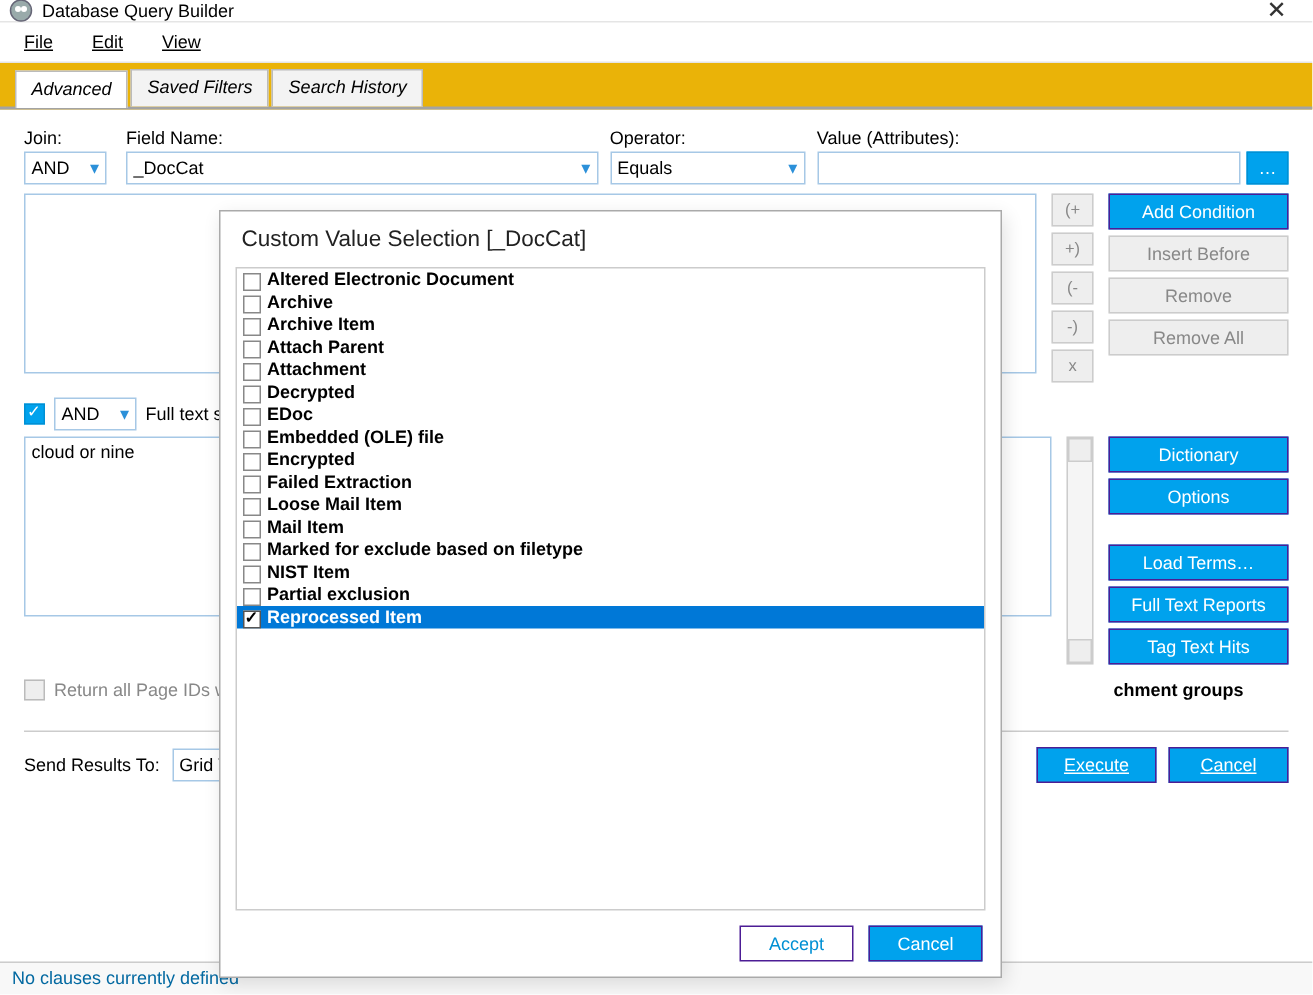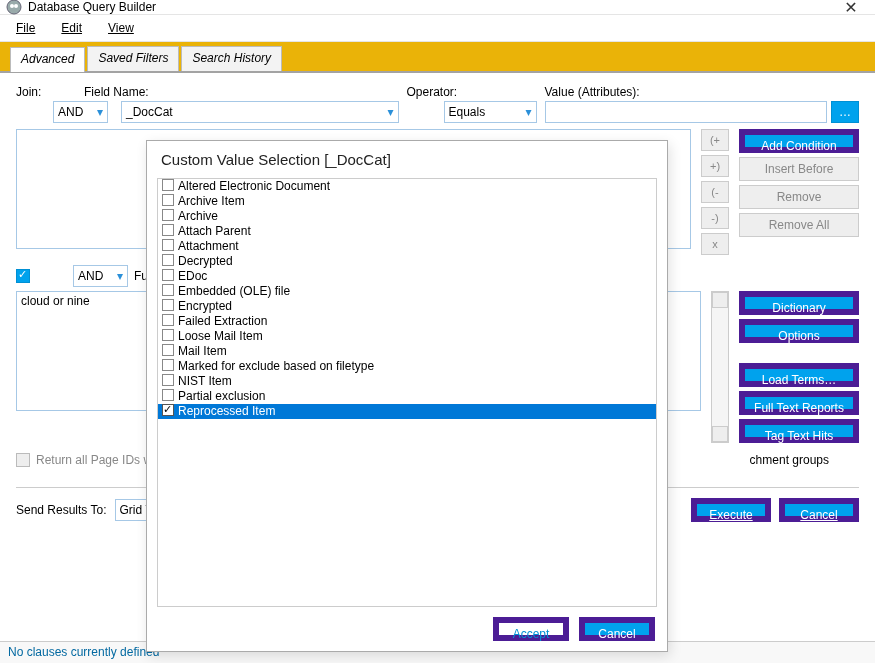--- a/index.html
+++ b/index.html
@@ -13,57 +13,57 @@
   .tabbar { display: flex; padding: 4px 10px 0 10px; border-bottom: 2px solid #a3a3a3; background: #eab308; font-style: italic; }
   .tab { padding: 4px 10px 6px 10px; border: 1px solid #bbb; border-bottom: none; margin-right: 2px; background: #f3f3f3; cursor: pointer; }
   .tab.active { background: #fff; position: relative; top: 1px; }
   .content { position: relative; padding: 12px 16px; }
   .row { display: flex; align-items: flex-start; gap: 8px; }
   .lbl { color: #000; margin-bottom: 2px; display: block; }
   .join-col { width: 60px; }
   .field-col { flex: 1; max-width: 380px; }
   .op-col { width: 130px; }
   .val-col { flex: 1; }
-  .select { display: flex; align-items: center; justify-content: space-between; border: 1px solid #a6c8e6; background: #fff; height: 22px; padding: 0 4px; cursor: pointer; margin-left: 37px; }
+  .select { display: flex; align-items: center; justify-content: space-between; border: 1px solid #a6c8e6; background: #fff; height: 22px; padding: 0 4px; cursor: pointer; }
   .select.small { width: 55px; }
   .caret { color: #2b90d9; }
   .val-wrap { display:flex; gap:4px; }
   .val-input { flex: 1; border: 1px solid #a6c8e6; height: 22px; padding: 0 4px; background: #fff; }
   .dots-btn { width: 28px; height: 22px; background: #00a2ed; border: 1px solid #0090d4; color: #fff; text-align: center; line-height: 20px; cursor: pointer; }
   .mainlist-area { display: flex; gap: 10px; margin-top: 6px; }
   .listbox { flex:1; height: 120px; border: 1px solid #a6c8e6; background: #fff; }
   .side-btns { display: flex; flex-direction: column; gap: 4px; width: 28px; }
   .sq-btn { width: 28px; height: 22px; border: 1px solid #ccc; background: #eee; color: #888; text-align: center; line-height: 20px; font-size: 11px; }
   .right-btns { display: flex; flex-direction: column; gap: 4px; width: 120px; }
-  .btn { height: 24px; line-height: 22px; text-align: center; border: 6px solid #4c1d95; background: #00a2ed; color: #fff; cursor: pointer; }
+  .btn { height: 24px; line-height: 22px; text-align: center; border: 1px solid #4c1d95; background: #00a2ed; color: #fff; cursor: pointer; }
   .btn.disabled { background: #eee; border: 1px solid #ccc; color: #888; cursor: default; }
   .btn.outline { background: #fff; color: #0090d4; }
   .and-row { display: flex; align-items: center; gap: 6px; margin-top: 10px; }
   .check { width: 14px; height: 14px; border: 1px solid #0090d4; background: #00a2ed; position: relative; }
   .check::after { content: '✓'; color:#fff; position:absolute; top:-2px; left:1px; font-size:11px; }
   .fulltext-area { display:flex; gap:10px; margin-top:4px; }
   .ft-text { flex:1; height:120px; border: 1px solid #a6c8e6; padding: 2px 4px; background:#fff; resize:none; font-family: inherit; font-size: 12px; }
   .scrollbar-fake { width: 18px; border:1px solid #ccc; background:#f5f5f5; position:relative; }
   .sb-arrow { position:absolute; left:0; right:0; height:16px; background:#eee; border:1px solid #ccc; }
   .right-btns2 { display:flex; flex-direction:column; gap:4px; width:120px; }
   .gap { height: 12px; }
   .opt-row { display:flex; align-items:center; gap:6px; margin-top:10px; color:#888; }
   .opt-row .chk-dis { width:14px; height:14px; border:1px solid #bbb; background:#eee; }
   .opt-row .txt { color:#888; }
-  .ag-text { margin-left: auto; color:#000; margin-right:30px; }
+  .ag-text { margin-left: auto; color:#000; margin-right:30px;font-weight:bold; }
   .send-row { display:flex; align-items:center; gap:8px; margin-top: 20px; border-top:1px solid #ccc; padding-top:10px; }
   .gridview-sel { border:1px solid #a6c8e6; height:22px; padding:0 4px; width:500px; display:flex; align-items:center; justify-content:space-between; }
   .exec-row { display:flex; gap:8px; margin-left:auto; }
   .exec-btn { width:80px; }
   .statusbar { position:absolute; bottom:0; left:0; right:0; height:22px; border-top:1px solid #ccc; padding:3px 8px; background:#f8f8f8; color:#0369a1; }
   
   .modal { position:absolute; top:140px; left:146px; width:522px; height:512px; background:#fff; border:1px solid #aaa; box-shadow: 2px 4px 12px rgba(0,0,0,0.12); display:flex; flex-direction:column; }
   .modal-title { padding:10px 14px; font-size:15px; color:#222; }
   .modal-list { flex:1; border:1px solid #ccc; margin: 0 10px; overflow:auto; background:#fff; }
-  .modal-item { display:flex; align-items:flex-start; gap:4px; padding:0 4px; height:15px; line-height:15px; cursor:pointer; }
+  .modal-item { display:flex; align-items:flex-end; gap:4px; padding:0 4px; height:15px; line-height:15px; cursor:pointer;font-weight:bold; }
   .modal-item .cb { width:12px; height:12px; border:1px solid #888; background:#fff; flex-shrink:0; position:relative; }
   .modal-item.selected { background:#0078d7; color:#fff; }
   .modal-item.selected .cb { background:#fff; border-color:#555; }
   .modal-item.selected .cb::after { content:'✓'; position:absolute; top:-3px; left:0; color:#000; font-size:11px; }
   .modal-btns { display:flex; justify-content:flex-end; gap:10px; padding:10px 12px;align-items:flex-end; }
   .modal-btns .btn { width:76px; }
 </style>
 </head>
 <body>
 
@@ -189,25 +189,25 @@
 
 <div class="modal">
   <div class="modal-title">Custom Value Selection [_DocCat]</div>
   <div class="modal-list" id="modal-list">
       <div class="modal-item">
         <span class="cb"></span>
         <span>Altered Electronic Document</span>
       </div>
       <div class="modal-item">
         <span class="cb"></span>
+        <span>Archive</span>
+      </div>
+      <div class="modal-item">
+        <span class="cb"></span>
         <span>Archive Item</span>
-      </div>
-      <div class="modal-item">
-        <span class="cb"></span>
-        <span>Archive</span>
       </div>
       <div class="modal-item">
         <span class="cb"></span>
         <span>Attach Parent</span>
       </div>
       <div class="modal-item">
         <span class="cb"></span>
         <span>Attachment</span>
       </div>
       <div class="modal-item">

